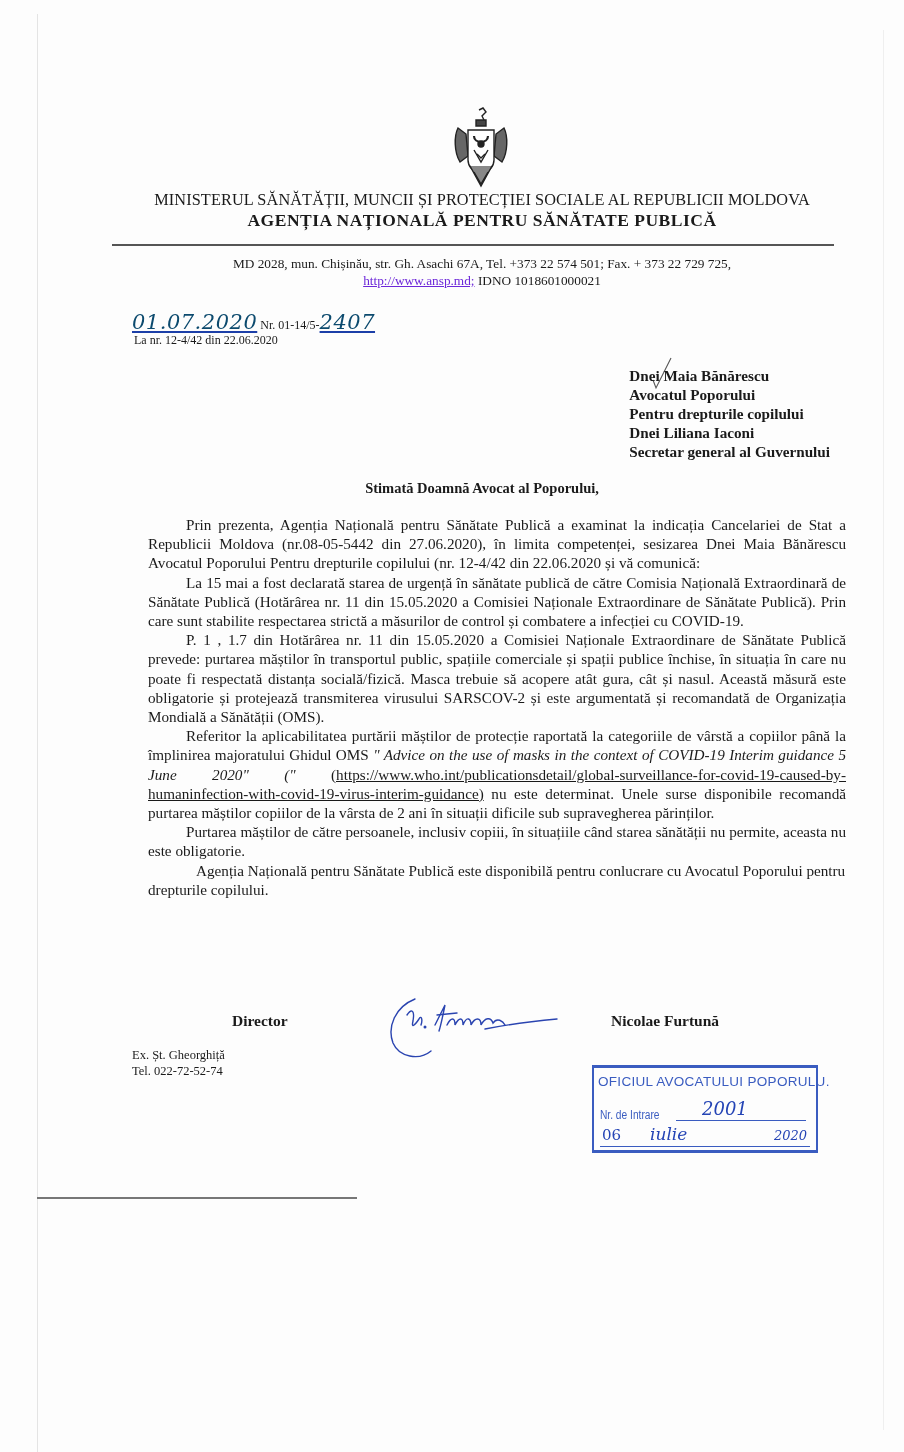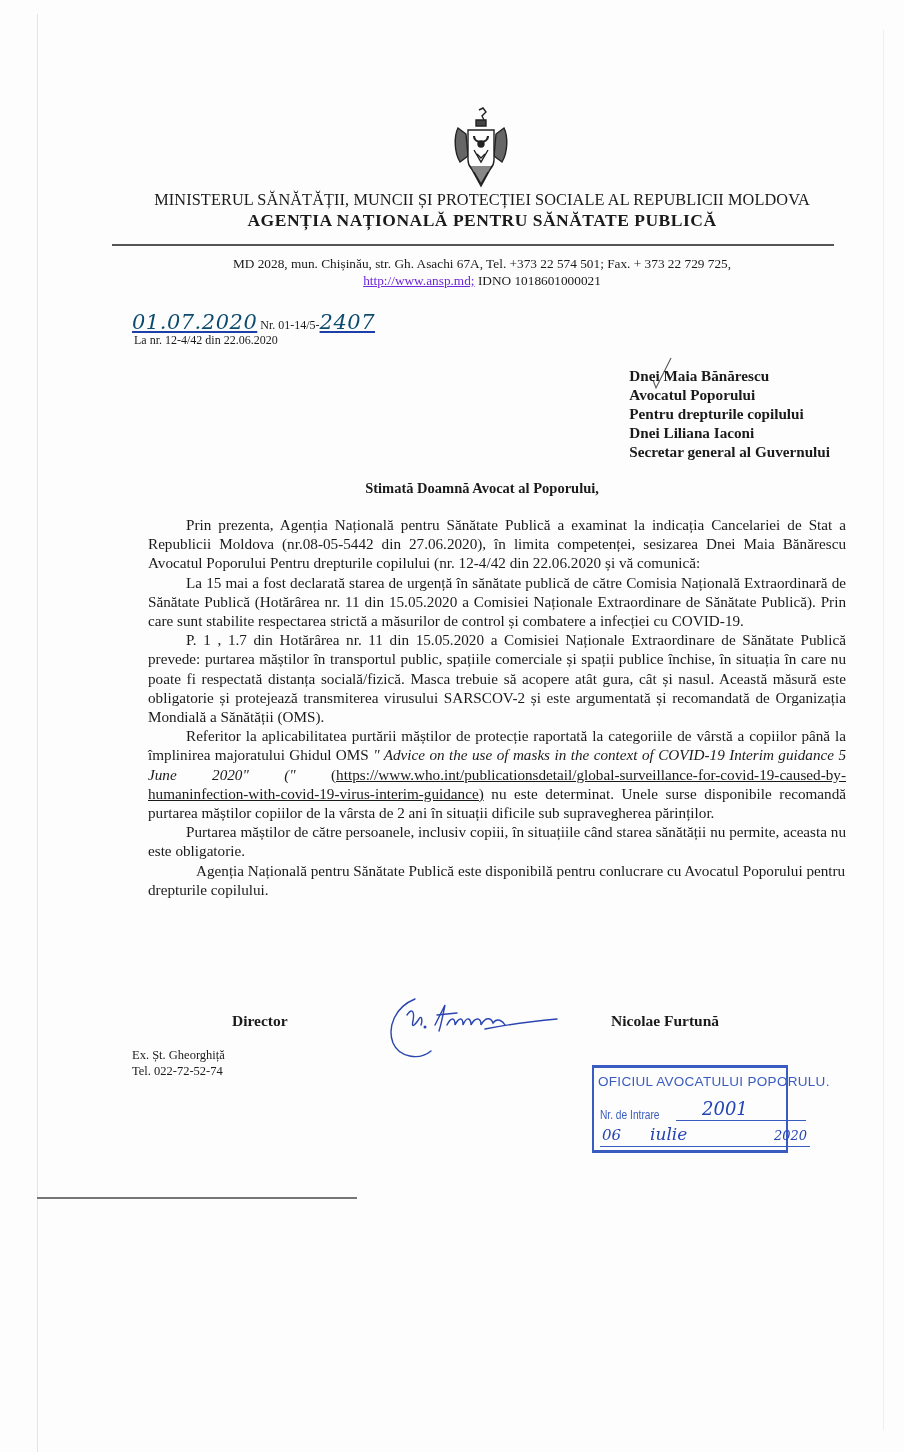--- a/index.html
+++ b/index.html
@@ -24,27 +24,27 @@
   .salutation { position: absolute; left: 0; width: 964px; top: 480px; text-align: center; font-weight: bold; font-size: 14.5px; }
   .body-text { position: absolute; left: 148px; width: 698px; top: 515px; font-size: 15.2px; line-height: 19.2px; text-align: justify; }
   .body-text p { margin: 0; text-indent: 38px; }
   .body-text p.indent2 { text-indent: 48px; text-align: left; }
   .body-text a { color: #1a1a1a; text-decoration: underline; }
   .body-text em { font-style: italic; }
   .director { position: absolute; left: 232px; top: 1012px; font-weight: bold; font-size: 15.5px; }
   .signature { position: absolute; left: 385px; top: 995px; width: 175px; height: 65px; }
   .director-name { position: absolute; left: 611px; top: 1012px; font-weight: bold; font-size: 15.5px; }
   .executor { position: absolute; left: 132px; top: 1047px; font-size: 12.5px; line-height: 16px; }
-  .stamp { position: absolute; left: 592px; top: 1065px; width: 196px; height: 88px; border: 2px solid #3a5cc0; border-top-width: 3px; border-bottom-width: 3px; color: #3a5cc0; box-sizing: border-box; }
+  .stamp { position: absolute; left: 592px; top: 1065px; width: 226px; height: 88px; border: 2px solid #3a5cc0; border-top-width: 3px; border-bottom-width: 3px; color: #3a5cc0; box-sizing: border-box; }
   .stamp-title { position: absolute; left: 4px; top: 6px; font-family: "Liberation Sans", sans-serif; font-size: 13.5px; letter-spacing: 0.3px; white-space: nowrap; }
   .stamp-nr { position: absolute; left: 6px; top: 40px; font-family: "Liberation Sans", sans-serif; font-size: 12px; transform: scaleX(0.85); transform-origin: left; }
   .stamp-nr-line { position: absolute; left: 82px; top: 52px; width: 130px; height: 1px; background: #3a5cc0; }
   .stamp-nr-val { position: absolute; left: 108px; top: 30px; font-family: "DejaVu Serif", serif; font-style: italic; font-size: 18px; color: #2444b5; }
   .stamp-date-line { position: absolute; left: 6px; top: 78px; width: 210px; height: 1px; background: #3a5cc0; }
-  .stamp-day { position: absolute; left: 8px; top: 58px; font-family: "DejaVu Serif", serif; font-style: italic; font-size: 15px; color: #2444b5; }
+  .stamp-day { position: absolute; left: 8px; top: 58px; font-family: "DejaVu Serif", serif; font-size: 15px; color: #2444b5; }
   .stamp-month { position: absolute; left: 56px; top: 56px; font-family: "DejaVu Serif", serif; font-style: italic; font-size: 17px; color: #2444b5; }
   .stamp-year { position: absolute; left: 180px; top: 60px; font-family: "DejaVu Serif", serif; font-style: italic; font-size: 13px; color: #2444b5; }
   .footer-line { position: absolute; left: 37px; top: 1197px; width: 320px; height: 1.5px; background: #777; }
 </style>
 </head>
 <body>
 
 <div class="page-edge"></div>
 <div class="page-edge-r"></div>
 

